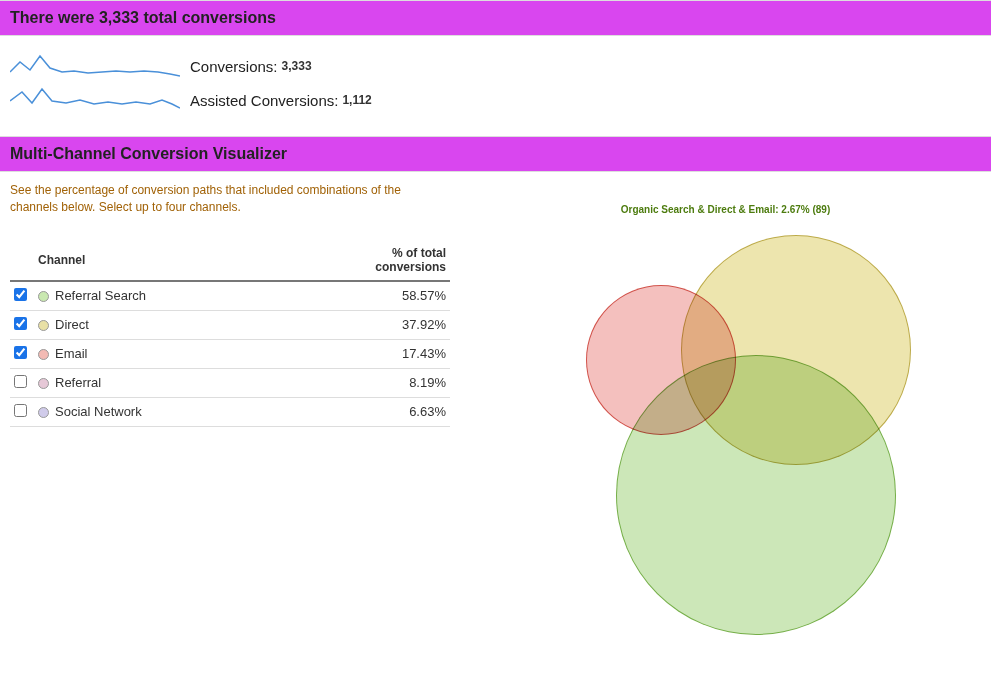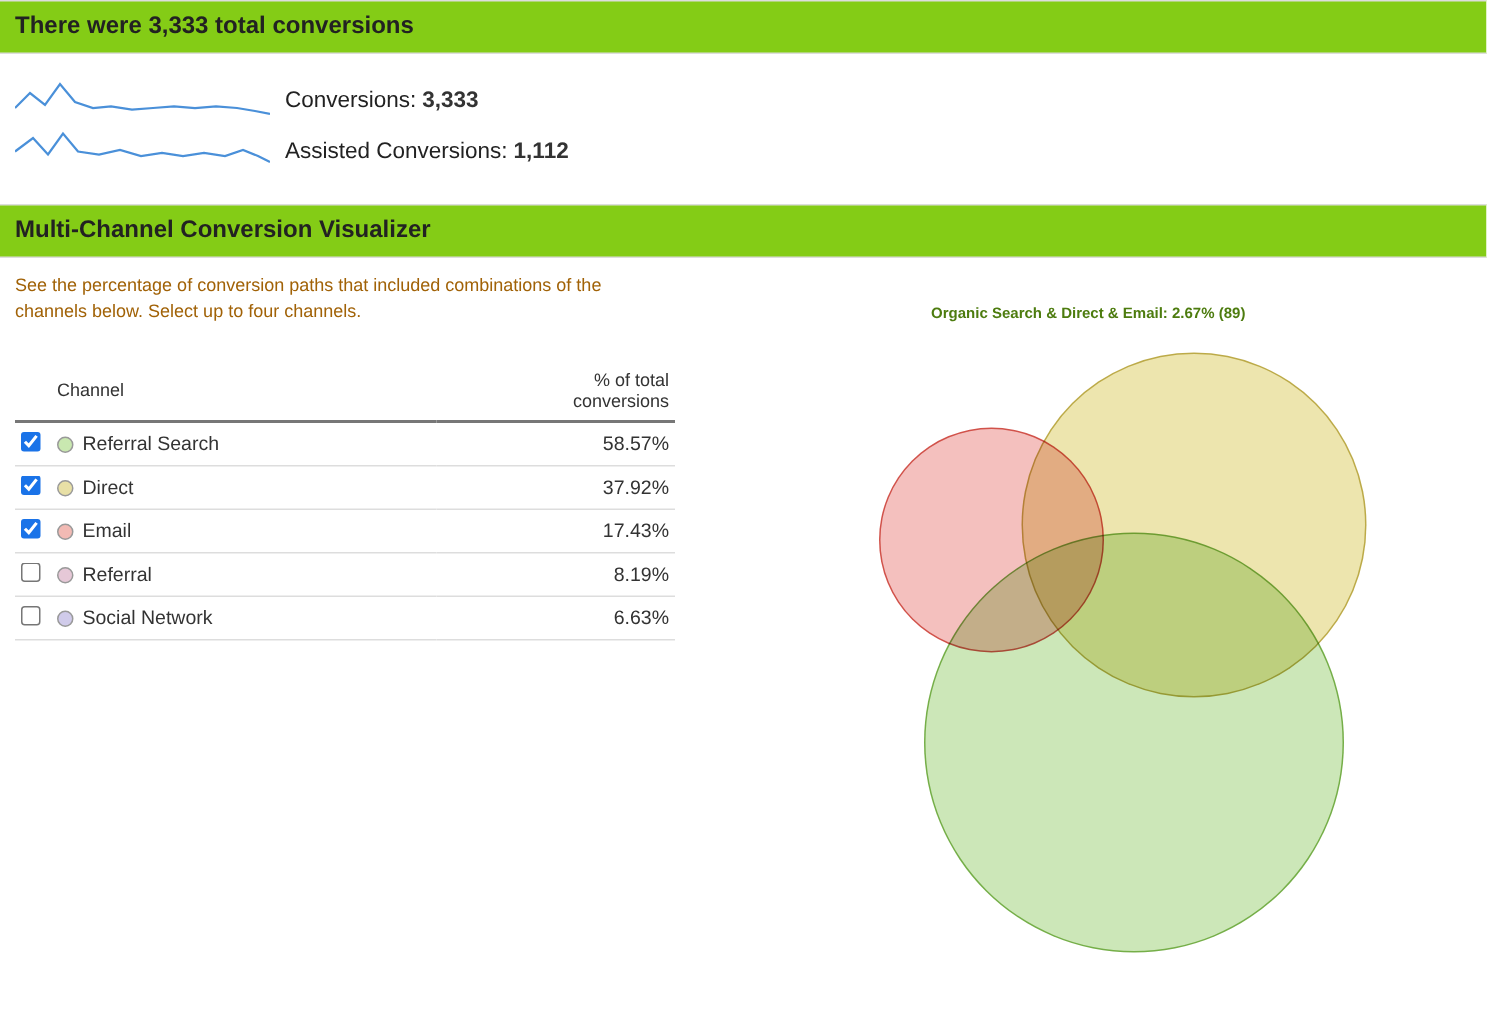--- a/index.html
+++ b/index.html
@@ -4,21 +4,21 @@
   <style>
     * { box-sizing: border-box; margin: 0; padding: 0; }
     body {
       font-family: Arial, Helvetica, sans-serif;
       font-size: 13px;
       color: #333;
       background: #fff;
       width: 991px;
     }
     .section-header {
-      background: #84cc16;
+      background: #d946ef;
       border-top: 1px solid #ddd;
       border-bottom: 1px solid #ddd;
       padding: 8px 10px;
       font-weight: bold;
       font-size: 16px;
       color: #222;
     }
     .metrics-block {
       padding: 10px 0 22px 10px;
     }
@@ -31,21 +31,21 @@
       width: 170px;
       height: 28px;
       flex: 0 0 170px;
       margin-right: 10px;
     }
     .metric-label {
       font-size: 15px;
       color: #222;
     }
     .metric-value {
-      font-size: 15px;
+      font-size: 12px;
       font-weight: bold;
       margin-left: 4px;
     }
     .mc-body {
       display: flex;
       padding: 10px 10px 0 10px;
       gap: 20px;
     }
     .left-col { flex: 0 0 440px; }
     .right-col { flex: 1; position: relative; }
@@ -56,21 +56,21 @@
       margin-bottom: 24px;
       max-width: 420px;
     }
     table.ch {
       width: 100%;
       border-collapse: collapse;
       font-size: 13px;
     }
     table.ch thead th {
       text-align: left;
-      font-weight: normal;
+      font-weight: bold;
       color: #333;
       padding: 6px 4px;
       border-bottom: 2px solid #777;
       font-size: 12px;
       margin-left: 40px;
     }
     table.ch thead th.right {
       text-align: right;
     }
     table.ch tbody td {

